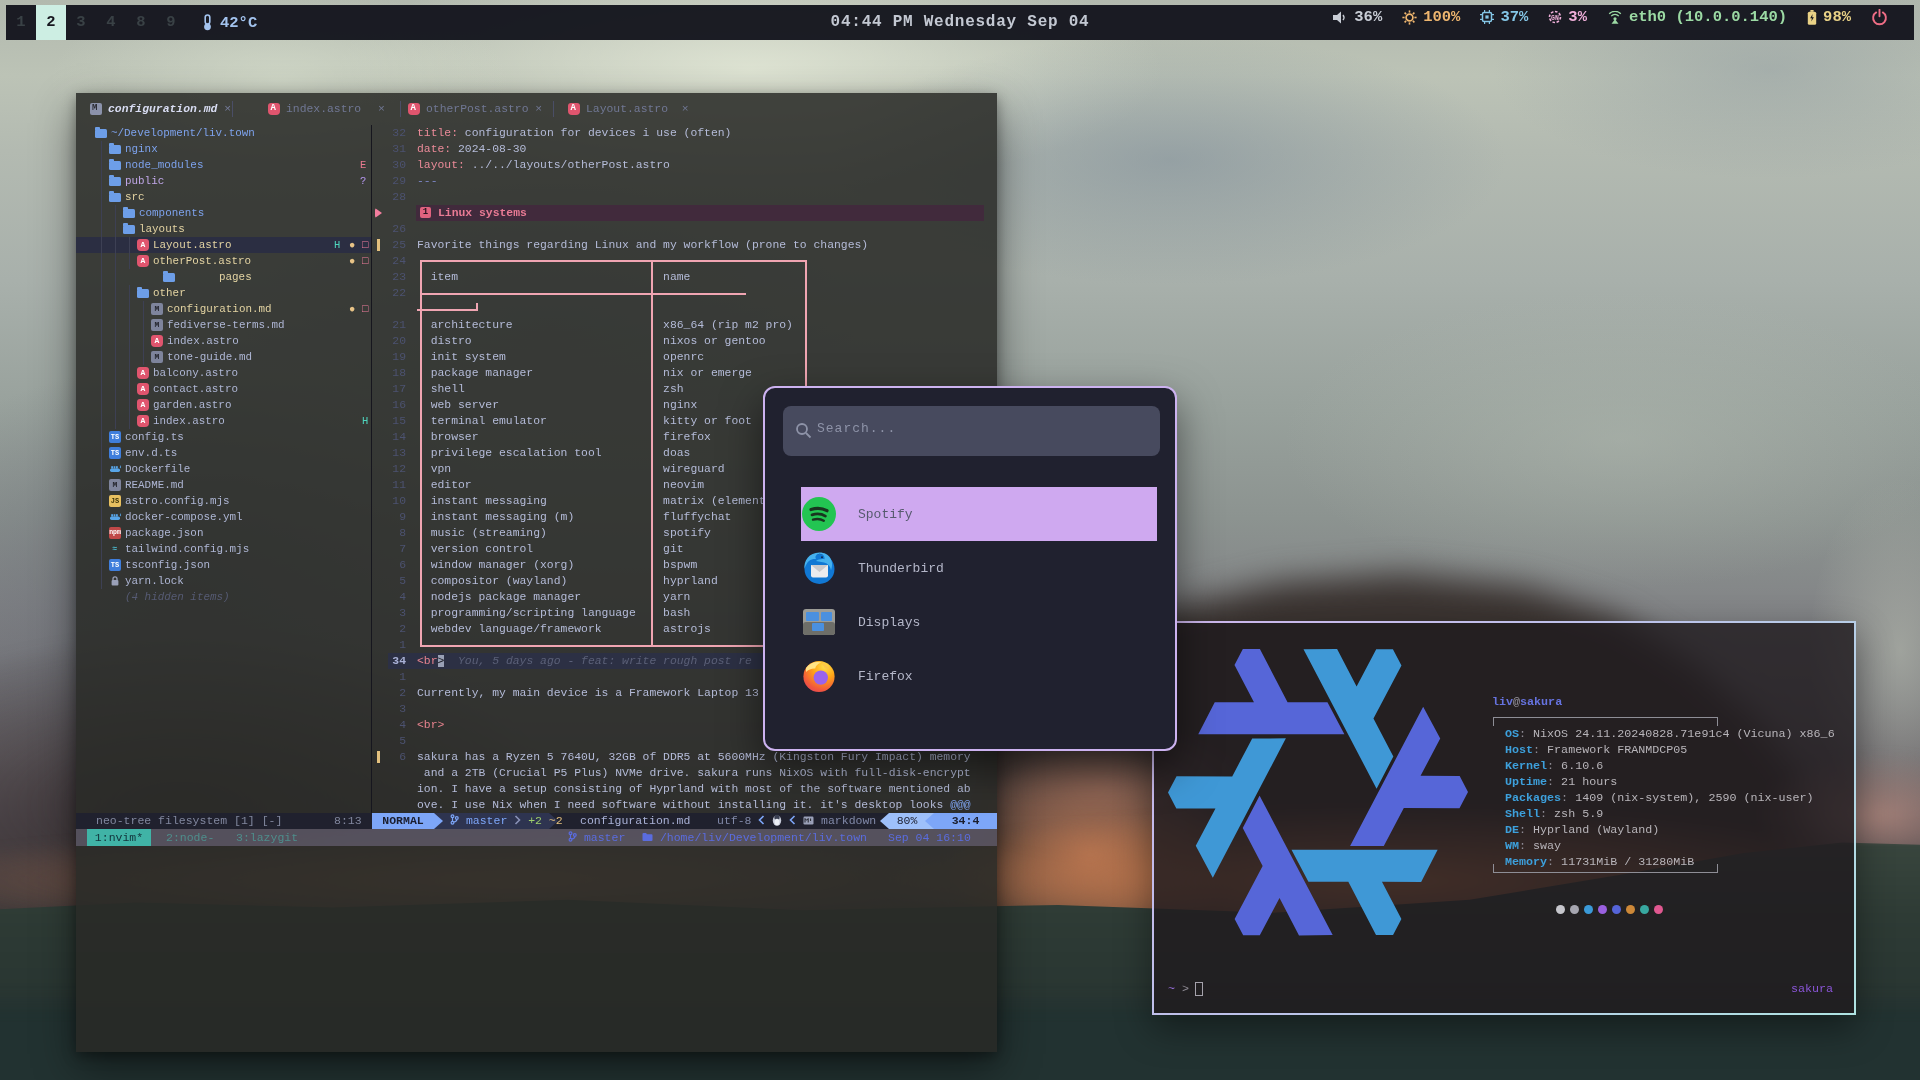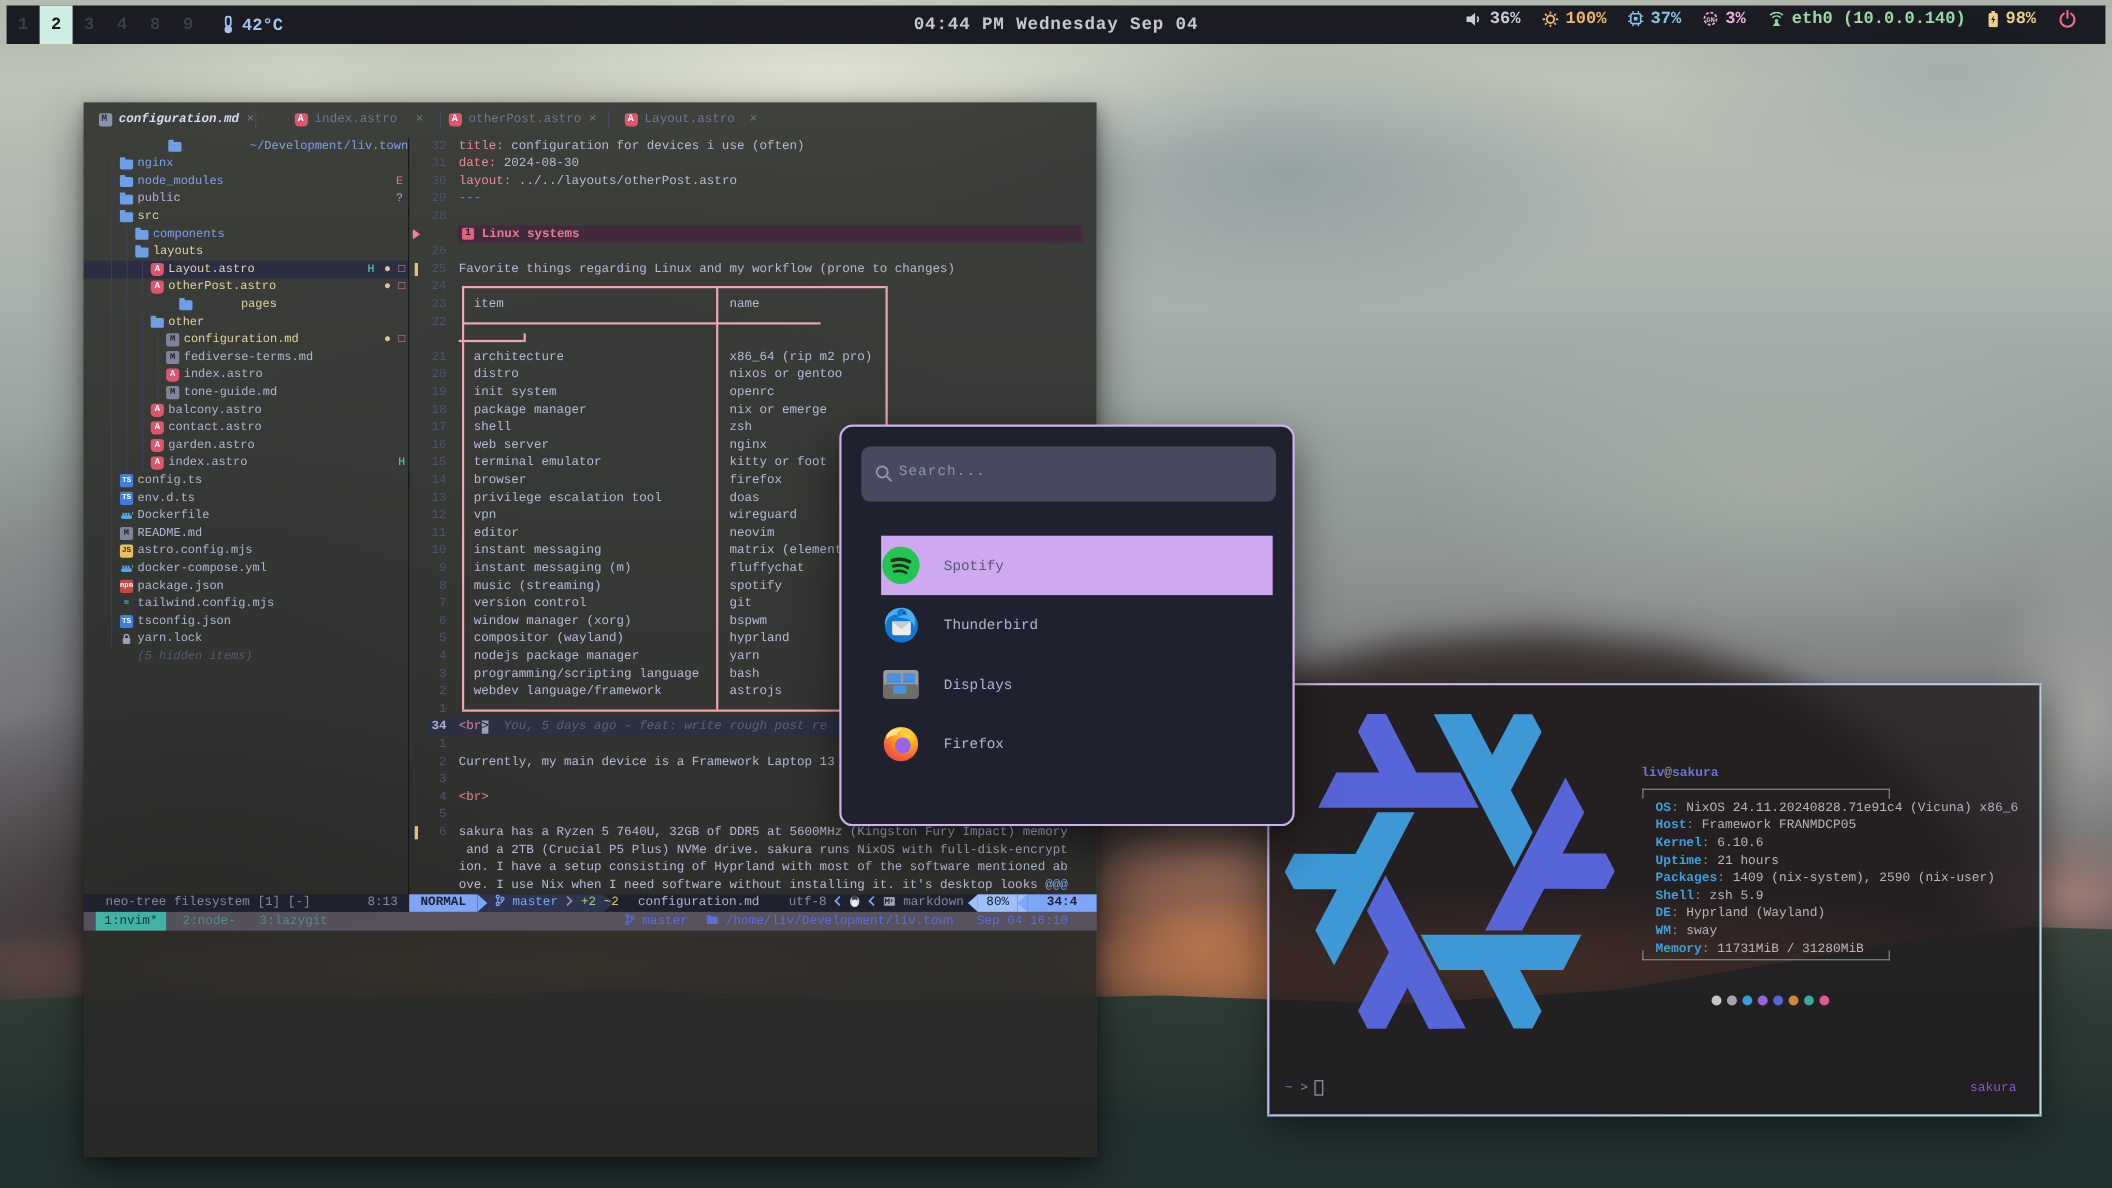--- a/index.html
+++ b/index.html
@@ -246,21 +246,21 @@
 <div class="tabsep" style="left:477px;"></div>
 <div class="tab" style="left:492px;"><span class="ticon astro"></span><span style="color:#707794;">Layout.astro  ×</span></div>
 </div>
   <div id="nv-tree">
         <div id="nv-selrow" style="top:144px;"></div>
 <div class="tguide" style="left:25px;top:48px;height:448px;"></div>
 <div class="tguide" style="left:39px;top:112px;height:224px;"></div>
 <div class="tguide" style="left:53px;top:144px;height:32px;"></div>
 <div class="tguide" style="left:53px;top:192px;height:144px;"></div>
 <div class="tguide" style="left:67px;top:208px;height:64px;"></div>
-<div class="trow" style="top:32px;justify-content:space-between;"><span style="width:19px;flex:none;"></span><span class="fico"></span><span class="nm" style="color:#7da2ec;">~/Development/liv.town</span></div>
+<div class="trow" style="top:32px;"><span style="width:19px;flex:none;"></span><span class="fico"></span><span class="nm" style="color:#7da2ec;">~/Development/liv.town</span></div>
 <div class="trow" style="top:48px;"><span style="width:33px;flex:none;"></span><span class="fico"></span><span class="nm" style="color:#7da2ec;">nginx</span></div>
 <div class="trow" style="top:64px;"><span style="width:33px;flex:none;"></span><span class="fico"></span><span class="nm" style="color:#7da2ec;">node_modules</span><span class="tmark" style="left:284px;color:#ea7a90;top:0;">E</span></div>
 <div class="trow" style="top:80px;"><span style="width:33px;flex:none;"></span><span class="fico"></span><span class="nm" style="color:#c0a7e8;">public</span><span class="tmark" style="left:284px;color:#bb9af7;top:0;">?</span></div>
 <div class="trow" style="top:96px;"><span style="width:33px;flex:none;"></span><span class="fico"></span><span class="nm" style="color:#e3d3a2;">src</span></div>
 <div class="trow" style="top:112px;"><span style="width:47px;flex:none;"></span><span class="fico"></span><span class="nm" style="color:#7da2ec;">components</span></div>
 <div class="trow" style="top:128px;"><span style="width:47px;flex:none;"></span><span class="fico"></span><span class="nm" style="color:#e3d3a2;">layouts</span></div>
 <div class="trow" style="top:144px;"><span style="width:61px;flex:none;"></span><span class="sico" style="background:#e0556e;border-radius:3px 3px 4px 4px;">A</span><span class="nm" style="color:#e3d3a2;">Layout.astro</span><span class="tmark" style="left:258px;color:#4fd6be;top:0;">H</span><span class="tmark" style="left:273px;color:#e8c387;top:0;">●</span><span class="tmark" style="left:286px;color:#f27e9f;top:0;">□</span></div>
 <div class="trow" style="top:160px;"><span style="width:61px;flex:none;"></span><span class="sico" style="background:#e0556e;border-radius:3px 3px 4px 4px;">A</span><span class="nm" style="color:#e3d3a2;">otherPost.astro</span><span class="tmark" style="left:273px;color:#e8c387;top:0;">●</span><span class="tmark" style="left:286px;color:#f27e9f;top:0;">□</span></div>
 <div class="trow" style="top:176px;gap:40px;"><span style="width:47px;flex:none;"></span><span class="fico"></span><span class="nm" style="color:#e3d3a2;">pages</span></div>
 <div class="trow" style="top:192px;"><span style="width:61px;flex:none;"></span><span class="fico"></span><span class="nm" style="color:#e3d3a2;">other</span></div>
@@ -290,21 +290,21 @@
               <rect x="7" y="3.2" width="1.8" height="2.4" fill="#58a6e8"></rect>
               <path d="M10.6 5 q1.2 -1.4 0.2 -2.6 l1.1 0.3 q0.4 1.5 -0.5 2.5z" fill="#58a6e8"></path>
             </svg></span><span class="nm" style="color:#aeb6d4;">docker-compose.yml</span></div>
 <div class="trow" style="top:432px;"><span style="width:33px;flex:none;"></span><span class="sico" style="background:#c04848;font-size:6.5px;">npm</span><span class="nm" style="color:#aeb6d4;">package.json</span></div>
 <div class="trow" style="top:448px;"><span style="width:33px;flex:none;"></span><span class="sico" style="background:transparent;color:#4fc3d8;">≈</span><span class="nm" style="color:#aeb6d4;">tailwind.config.mjs</span></div>
 <div class="trow" style="top:464px;"><span style="width:33px;flex:none;"></span><span class="sico" style="background:#3f7edc;font-size:7px;">TS</span><span class="nm" style="color:#aeb6d4;">tsconfig.json</span></div>
 <div class="trow" style="top:480px;"><span style="width:33px;flex:none;"></span><span class="sico" style="background:transparent;"><svg width="12" height="12" viewBox="0 0 12 12">
               <rect x="2.6" y="5" width="6.8" height="5.4" rx="1" fill="#9aa0b8"></rect>
               <path d="M4 5.2 v-1.4 a2 2 0 0 1 4 0 v1.4" fill="none" stroke="#9aa0b8" stroke-width="1.3"></path>
             </svg></span><span class="nm" style="color:#aeb6d4;">yarn.lock</span></div>
-<div class="trow" style="top:496px;"><span style="width:33px;flex:none;"></span><span style="width:12px;flex:none;"></span><span class="nm" style="color:#565b74;font-style:italic;">(5 hidden items)</span></div>
+<div class="trow" style="top:496px;"><span style="width:33px;flex:none;"></span><span style="width:12px;flex:none;"></span><span class="nm" style="color:#565b74;font-style:italic;">(4 hidden items)</span></div>
       </div>
   <div id="nv-vsep"></div>
   <div id="nv-edit">
         <div class="eline cursorline" style="top:528px;left:16px;width:609px;"></div>
 <div class="eline" style="top:0px;"><span class="num">32</span><span class="txt"><span class="key">title:</span> configuration for devices i use (often)</span></div>
 <div class="eline" style="top:16px;"><span class="num">31</span><span class="txt"><span class="key">date:</span> 2024-08-30</span></div>
 <div class="eline" style="top:32px;"><span class="num">30</span><span class="txt"><span class="key">layout:</span> ../../layouts/otherPost.astro</span></div>
 <div class="eline" style="top:48px;"><span class="num">29</span><span class="txt"><span class="meta">---</span></span></div>
 <div class="eline" style="top:64px;"><span class="num">28</span><span class="txt"></span></div>
 <div class="eline" style="top:96px;"><span class="num">26</span><span class="txt"></span></div>

